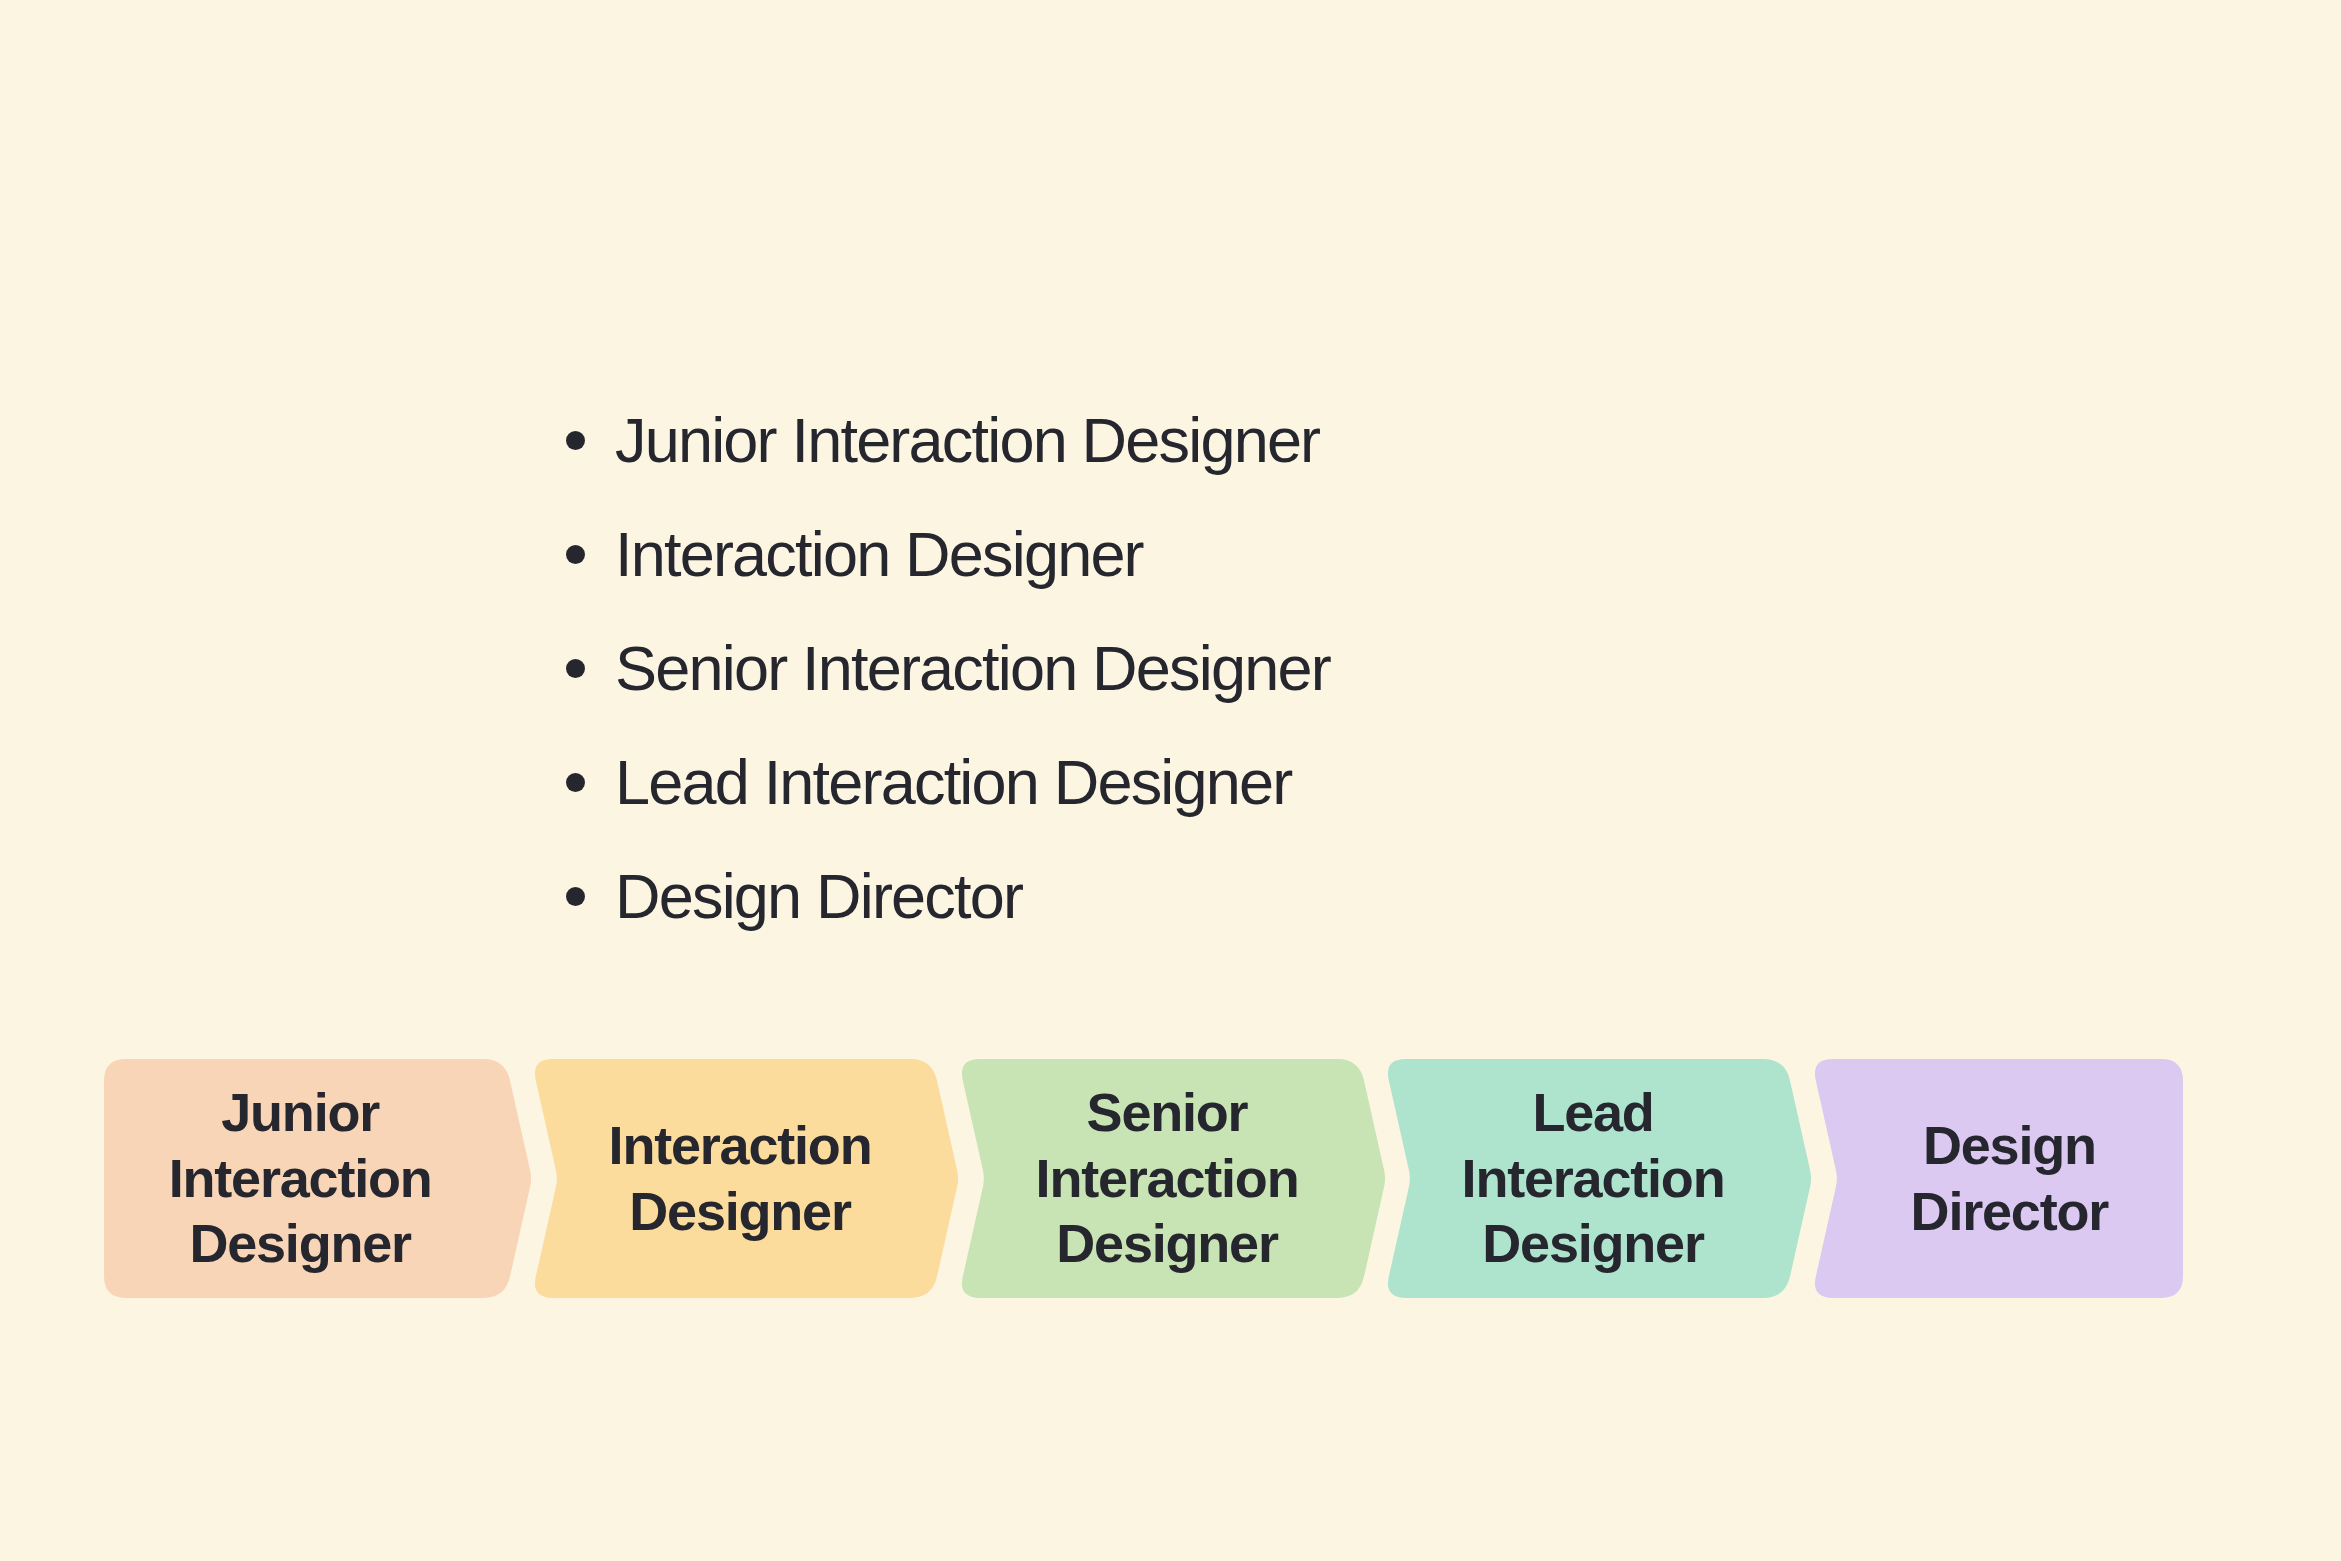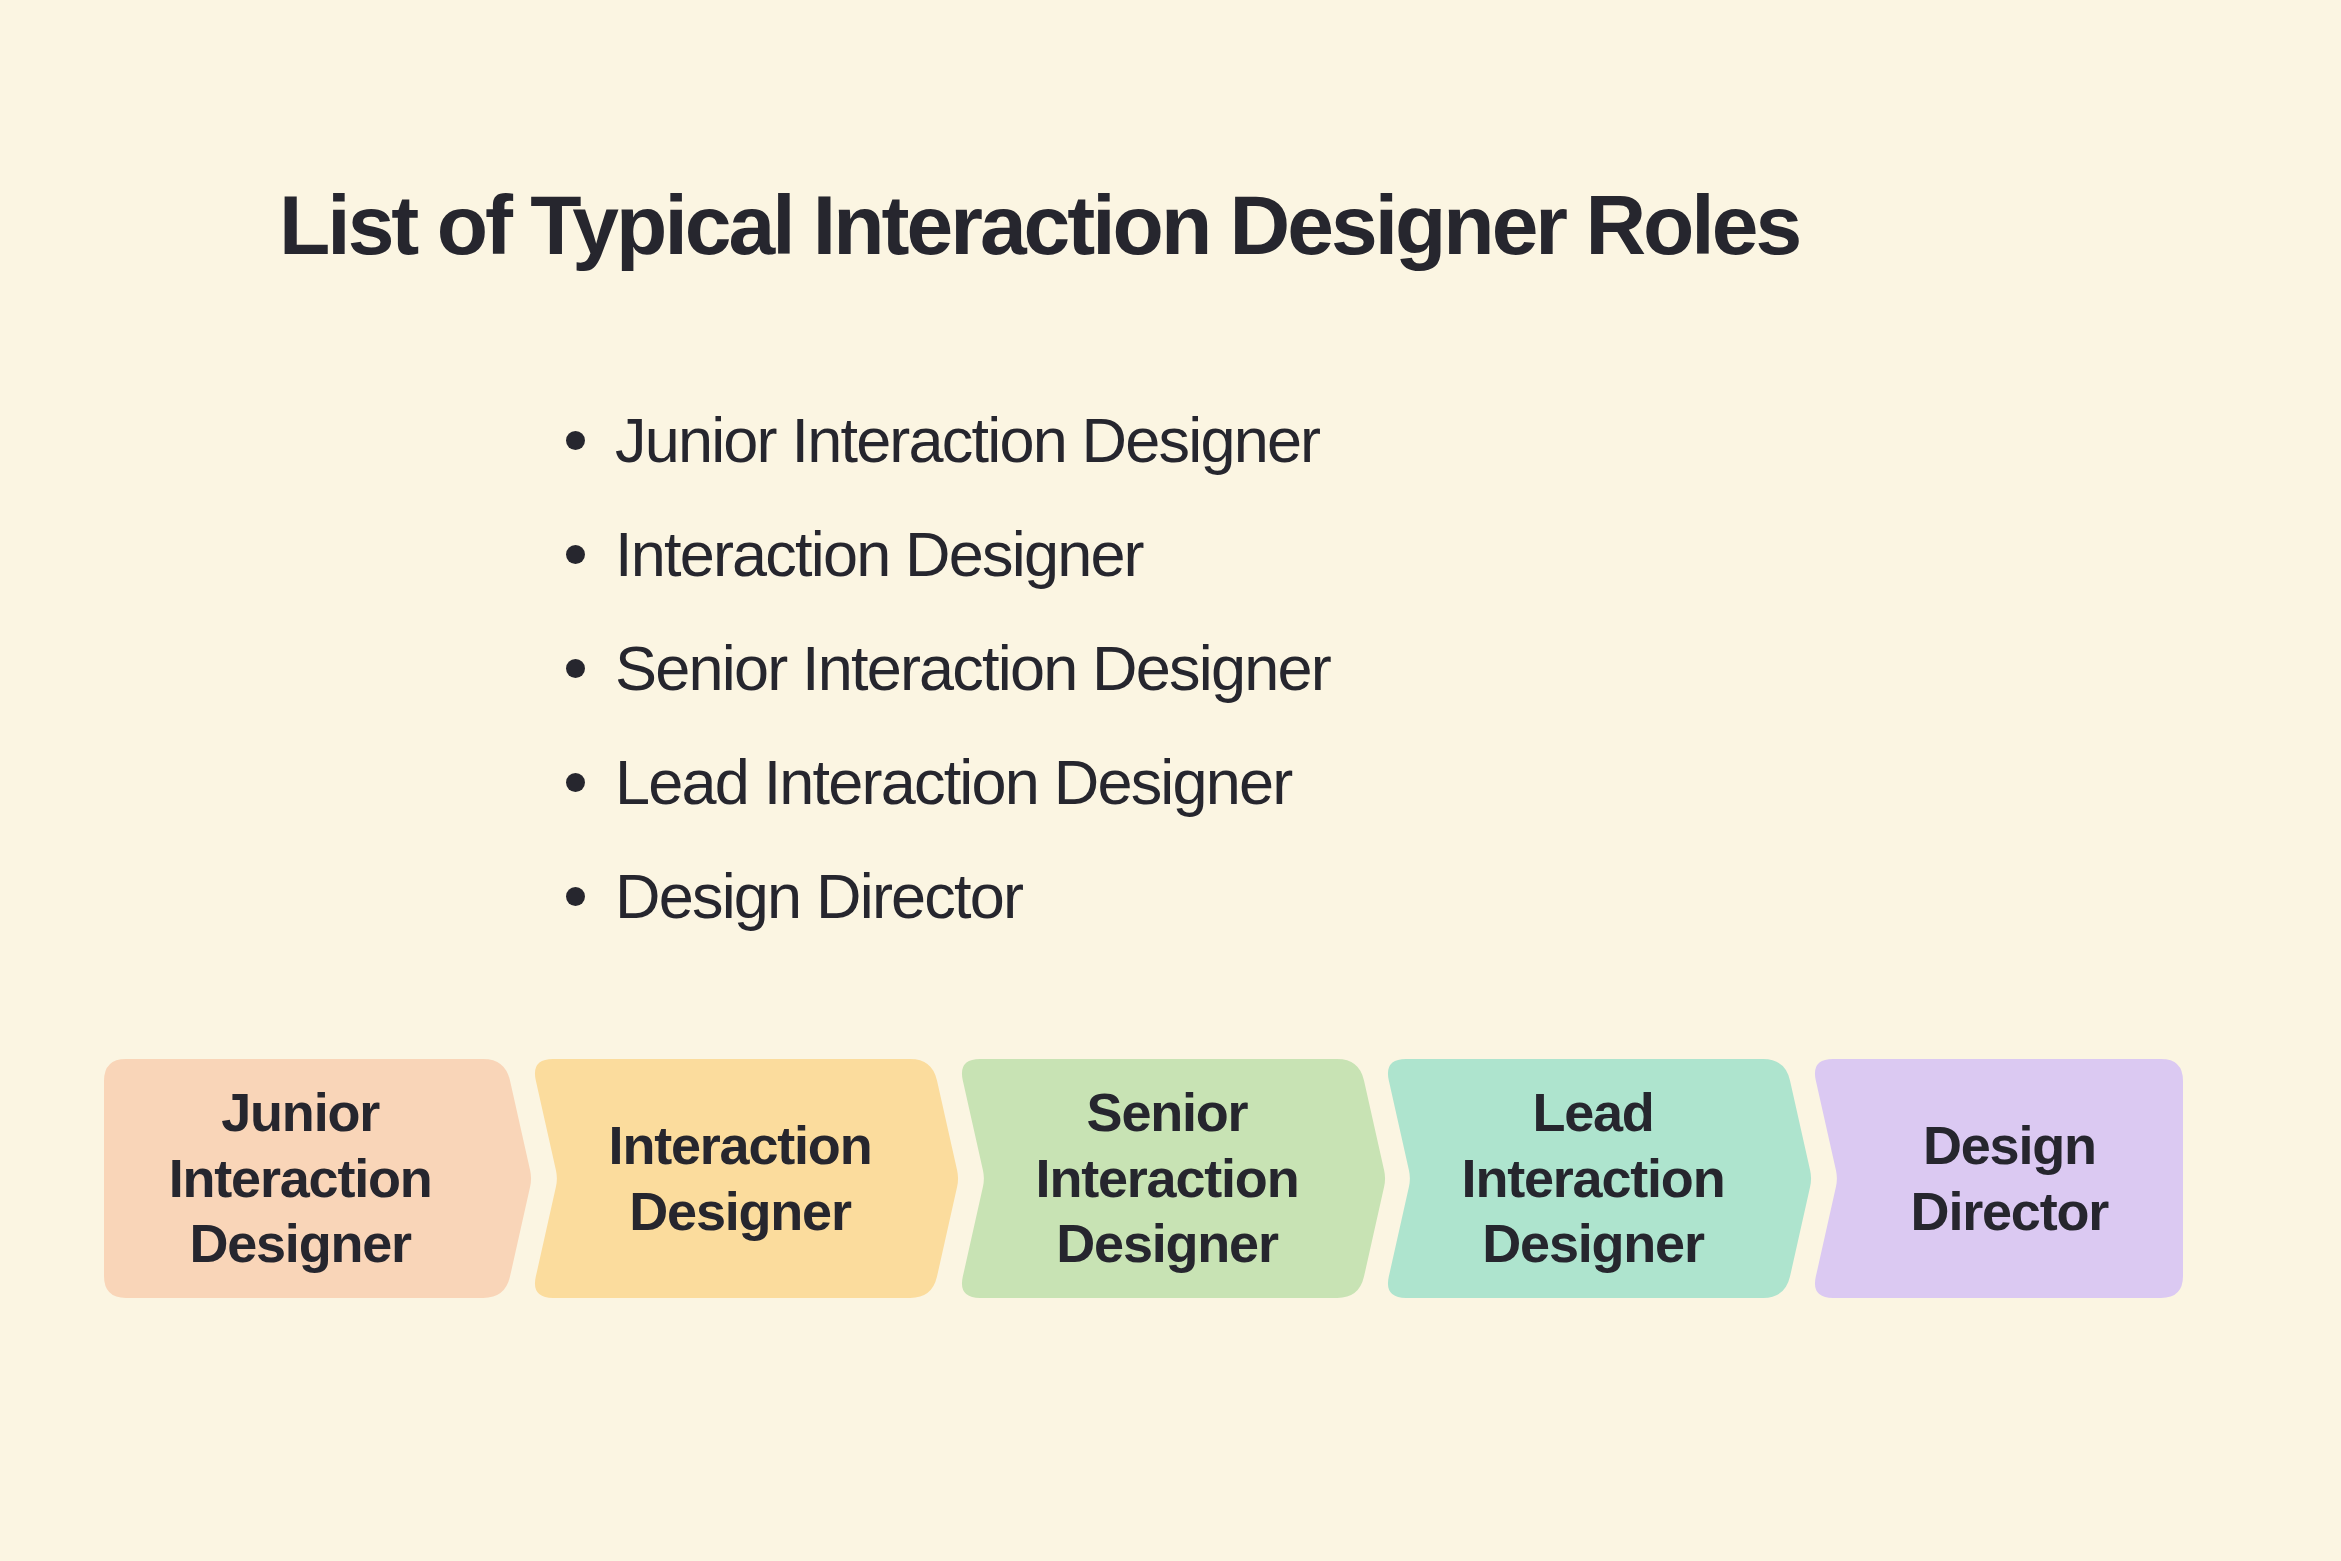--- a/index.html
+++ b/index.html
@@ -98,21 +98,20 @@
   .chev-2 .chevron-label,
   .chev-3 .chevron-label,
   .chev-4 .chevron-label { padding: 0 49px 0 39px; }
   .chev-5 .chevron-label { padding: 0 18.3px 0 43px; }
 </style>
 </head>
 <body>
 
 <div class="canvas">
 
-  <h1 class="page-title">List of Typical Interaction Designer Roles</h1>
 
   <ul class="role-list">
     <li>
       <span class="bullet-dot"></span>
       <span class="bullet-label">Junior Interaction Designer</span>
     </li>
     <li>
       <span class="bullet-dot"></span>
       <span class="bullet-label">Interaction Designer</span>
     </li>

